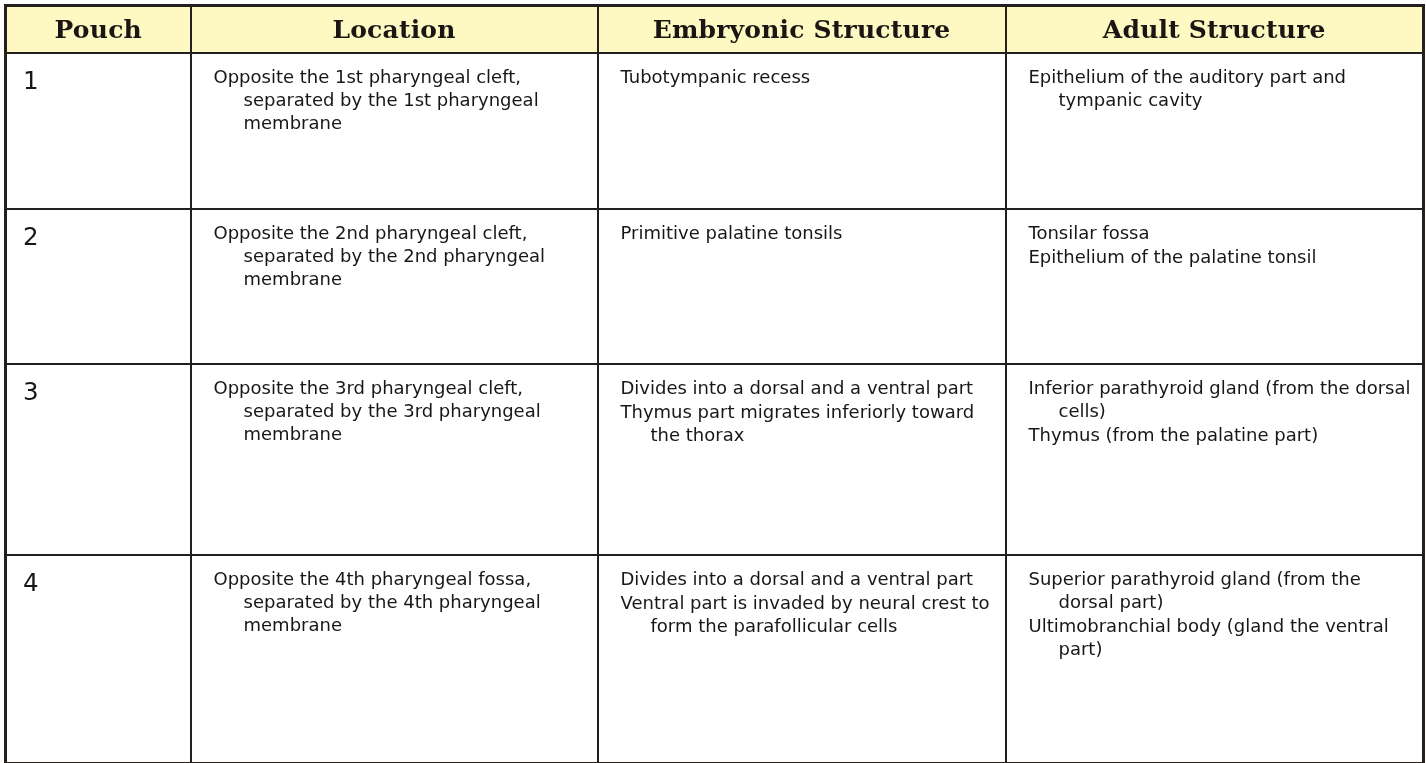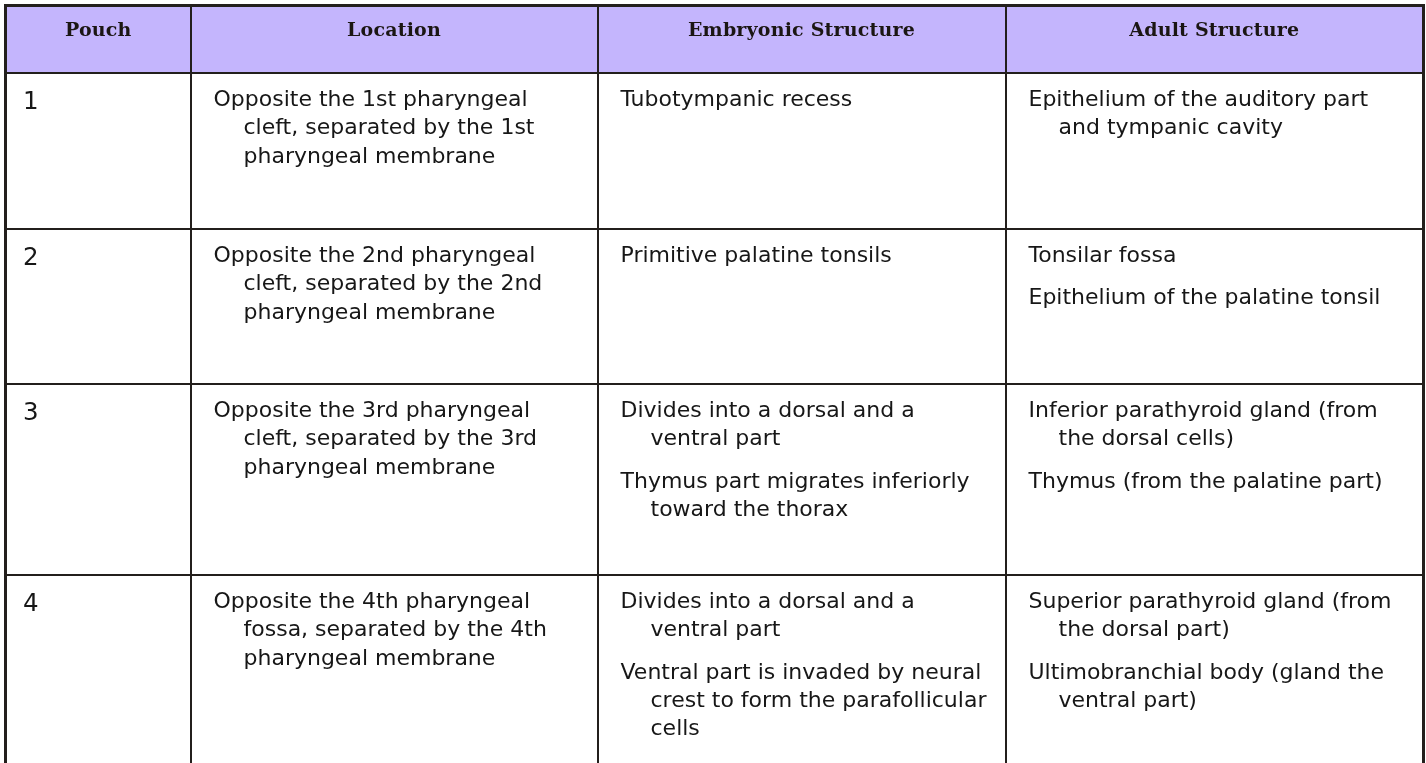--- a/index.html
+++ b/index.html
@@ -31,55 +31,55 @@
     border: 3px solid #231f1c;
   }
 
   
   col.c-pouch    { width: 185px; }
   col.c-location { width: 407px; }
   col.c-embryo   { width: 408px; }
   col.c-adult    { width: 418px; }
 
   thead th {
-    background: #c4b5fd;
+    background: #fef9c3;
     border: 2px solid #231f1c;
     font-family: "DejaVu Serif", serif;
     font-weight: bold;
-    font-size: 19px;
+    font-size: 25px;
     letter-spacing: 0.2px;
     color: #1b1613;
     text-align: center;
     height: 42px;
-    padding: 1px 4px 22px 4px;
+    padding: 1px 4px 2px 4px;
     vertical-align: middle;
   }
 
   tbody td {
     border: 2px solid #231f1c;
     vertical-align: top;
     padding: 11px 10px 10px 22px;
-    font-size: 22px;
+    font-size: 18px;
     line-height: 1.285;
     color: #171717;
   }
 
   tbody td.num {
     padding-left: 16px;
     font-size: 24.5px;
   }
 
   
   .para {
     padding-left: 30px;
     text-indent: -30px;
     margin: 0;
   }
   .para + .para {
-    margin-top: 14px;
+    margin-top: 1px;
   }
 
   
   tr.r1 { height: 156px; }
   tr.r2 { height: 155px; }
   tr.r3 { height: 191px; }
   tr.r4 { height: 208px; }
 </style>
 </head>
 <body>

